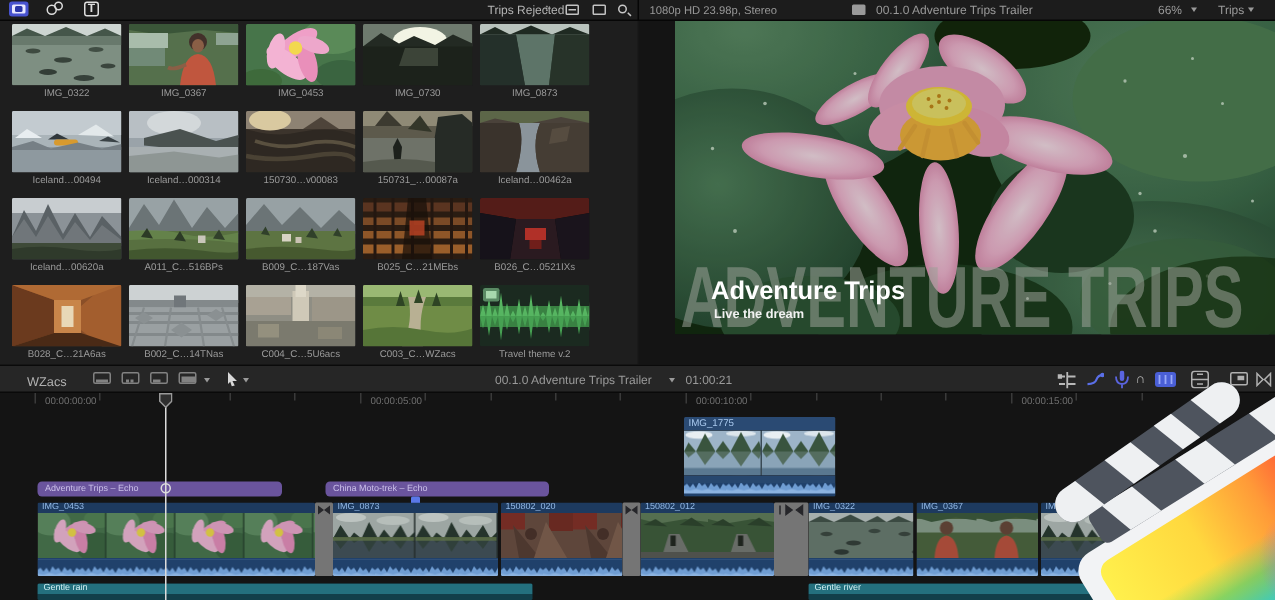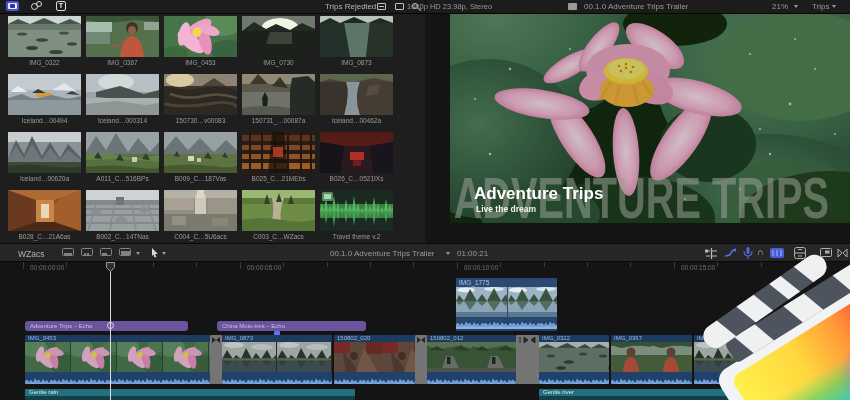--- a/index.html
+++ b/index.html
@@ -126,24 +126,24 @@
   <div class="abs" style="left:56px;top:1px;width:10px;height:10px;border:1.3px solid #ddd;border-radius:2px;color:#ddd;font-size:8px;font-weight:bold;text-align:center;line-height:8px">T</div>
   <div class="txt" style="left:325px">Trips Rejected</div>
   <div class="txt" style="left:363px;font-size:6.5px;top:2px;color:#c0c0c0">↕</div>
   <div class="abs" style="left:377px;top:3px;width:9px;height:7px;border:1px solid #c2c2c2;border-radius:1px">
         <div class="abs" style="left:1px;top:2px;width:5px;height:1px;background:#c2c2c2"></div>
       </div>
   <div class="abs" style="left:395px;top:3px;width:9px;height:7px;border:1px solid #c2c2c2;border-radius:1px"></div>
   <div class="abs" style="left:412px;top:3px;width:6px;height:6px;border:1.2px solid #c8c8c8;border-radius:50%"></div>
       <div class="abs" style="left:418px;top:9px;width:3px;height:1.2px;background:#c8c8c8;transform:rotate(45deg)"></div>
   <div class="abs" style="left:425px;top:0;width:1px;height:14px;background:#060606"></div>
-  <div class="txt" style="left:407px;font-size:7.5px;color:#989898">1080p HD 23.98p, Stereo</div>
+  <div class="txt" style="left:433px;font-size:7.5px;color:#989898">1080p HD 23.98p, Stereo</div>
   <div class="abs" style="left:568px;top:3px;width:9px;height:7px;background:#9a9a9a;border-radius:1px"></div>
   <div class="txt" style="left:584px;color:#9a9a9a">00.1.0 Adventure Trips Trailer</div>
-  <div class="txt" style="left:772px;color:#9a9a9a">21%</div>
+  <div class="txt" style="left:772px;color:#9a9a9a">66%</div>
       <div class="caret" style="left:794px;top:5px"></div>
   <div class="txt" style="left:812px;color:#9a9a9a">Trips</div>
       <div class="caret" style="left:832px;top:5px"></div>
 </div>
 
 <div id="browser">
 
   <div class="thumb" style="left:8px;top:2px"><svg width="73" height="41" viewBox="0 0 73 41">
     <rect width="73" height="41" fill="#7e8f82"></rect>
           <rect width="73" height="8" fill="#cdd5d1"></rect>

